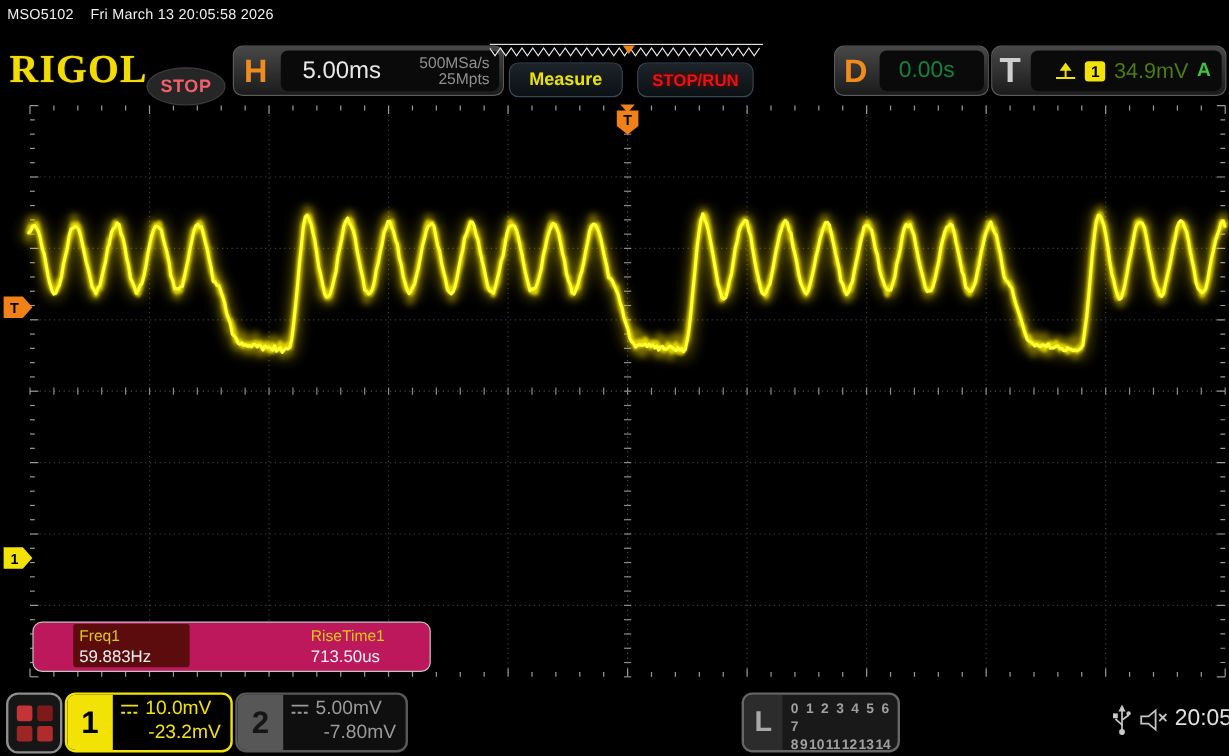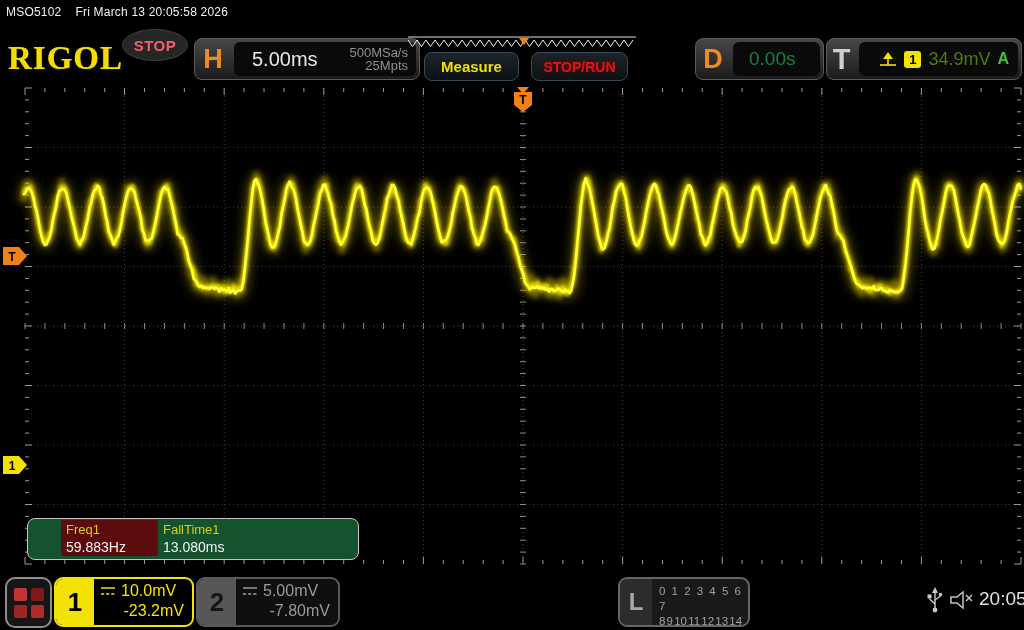--- a/index.html
+++ b/index.html
@@ -5,21 +5,21 @@
   html,body{margin:0;padding:0;background:#000;}
   body{width:1024px;height:630px;position:relative;overflow:hidden;
        font-family:"Liberation Sans",sans-serif;-webkit-font-smoothing:antialiased;}
   .abs{position:absolute;}
   
   .topbar{left:6px;top:5px;color:#f0f0f0;font-size:12px;letter-spacing:.2px;}
   .topbar .model{margin-right:14px;}
   
   .logo{left:8px;top:40px;font-family:"Liberation Serif",serif;font-weight:700;
         font-size:33px;color:#f2dc05;letter-spacing:1px;text-shadow:0 0 1px #a89000;text-align:right;}
-  .stopbadge{left:122px;top:29px;width:64px;height:30px;background:#262626;
+  .stopbadge{left:122px;top:56px;width:64px;height:30px;background:#262626;
         border:1px solid #3c3c3c;border-radius:50%;display:flex;align-items:center;
         justify-content:center;color:#f2606b;font-weight:700;font-size:15px;letter-spacing:.5px;}
   .tab{background:linear-gradient(180deg,#474747,#1b1b1b);border:1px solid #5a5a5a;
         border-radius:8px;display:flex;align-items:stretch;}
   .tab .key{display:flex;align-items:center;justify-content:center;font-weight:700;}
   .tab .panel{flex:1;margin:3px;background:#0a0a0a;border-radius:6px;display:flex;align-items:center;gap:18px;}
   .htab{left:194px;top:38px;width:224px;height:40px;}
   .htab .key{width:36px;color:#f08c1e;font-size:27px;}
   .htab .tb{color:#e8e8e8;font-size:20px;margin-left:18px;}
   .htab .rates{margin-left:auto;margin-right:8px;text-align:right;color:#8f8f8f;
@@ -34,21 +34,21 @@
   .dtab .key{width:34px;color:#f08c1e;font-size:27px;}
   .dtab .dval{color:#15803d;font-size:19px;margin-left:16px;}
   .ttab{left:826px;top:38px;width:194px;height:40px;}
   .ttab .key{width:34px;color:#cfcfcf;font-size:29px;}
   .ttab .panel{padding-left:18px;gap:7px;}
   .chsq{width:17px;height:17px;background:#f2e205;border-radius:3px;color:#000;
         font-weight:700;font-size:13px;display:flex;align-items:center;justify-content:center;}
   .tlevel{color:#4d7c0f;font-size:18px;}
   .tmode{color:#3ec43e;font-weight:700;font-size:16px;margin-left:auto;margin-right:9px;}
   
-  .measure-panel{left:27px;top:518px;width:330px;height:40px;background:#14532d;
+  .measure-panel{left:27px;top:518px;width:330px;height:40px;background:#be185d;
         border:1px solid #c4c4c4;border-radius:8px;}
   .meas-hl{position:absolute;left:33px;top:1px;width:97px;height:36px;background:#5c0c0c;border-radius:2px;}
   .meas-col{position:absolute;top:3px;width:96px;}
   .meas-label{font-size:13px;color:#d9cb1a;line-height:16px;}
   .meas-value{font-size:14px;color:#f2f2f2;line-height:18px;}
   
   .menuicon{left:5px;top:577px;width:43px;height:47px;background:#161616;
         border:2px solid #8e8e8e;border-radius:10px;display:flex;align-items:center;
         justify-content:center;}
   .menuicon .grid2{display:grid;grid-template-columns:13px 13px;grid-template-rows:13px 13px;gap:4px;}
@@ -62,21 +62,21 @@
   .ch2 .chtab{background:#575757;color:#161616;}
   .chbody{flex:1;padding:2px 6px 0 6px;}
   .ch1 .chbody{color:#f2e205;}
   .ch2 .chbody{color:#9a9a9a;}
   .chrow1{display:flex;align-items:center;gap:5px;font-size:16px;line-height:20px;}
   .chrow2{text-align:right;font-size:16px;line-height:19px;padding-right:2px;}
   .lbadge{left:618px;top:577px;width:128px;height:46px;display:flex;border-radius:9px;
         border:2px solid #666;overflow:hidden;background:#191919;}
   .ltab{width:32px;background:#2c2c2c;color:#a8a8a8;font-weight:700;font-size:24px;
         display:flex;align-items:center;justify-content:center;}
-  .lbody{flex:1;padding:5px 0 0 7px;color:#a0a0a0;}
+  .lbody{flex:1;padding:5px 0 0 7px;color:#a0a0a0;font-weight:bold;}
   .lrow1{font-size:11.5px;line-height:15px;letter-spacing:1.5px;}
   .lrow2{font-size:11.5px;line-height:15px;letter-spacing:0;word-spacing:-2px;}
   .clock{left:979px;top:588px;font-size:19px;color:#e0e0e0;}
 </style>
 </head>
 <body>
 
 <svg id="scope" class="abs" style="left:0;top:0" width="1024" height="630">
     <defs>
       <filter id="b5" x="-20%" y="-20%" width="140%" height="140%">
@@ -456,23 +456,23 @@
     <span class="tmode">A</span>
   </div>
 </div>
 
 <div class="abs measure-panel">
   <div class="meas-hl"></div>
   <div class="meas-col" style="left:38px">
     <div class="meas-label">Freq1</div>
     <div class="meas-value">59.883Hz</div>
   </div>
-  <div class="meas-col" style="left:135px">
-    <div class="meas-label">FallTime1</div>
-    <div class="meas-value">13.080ms</div>
+  <div class="meas-col" style="left:231px">
+    <div class="meas-label">RiseTime1</div>
+    <div class="meas-value">713.50us</div>
   </div>
 </div>
 
 <div class="abs menuicon">
   <div class="grid2">
     <div class="sq" style="background:#c43434"></div>
     <div class="sq" style="background:#7e1a1a"></div>
     <div class="sq" style="background:#9c2626"></div>
     <div class="sq" style="background:#b02c2c"></div>
   </div>

